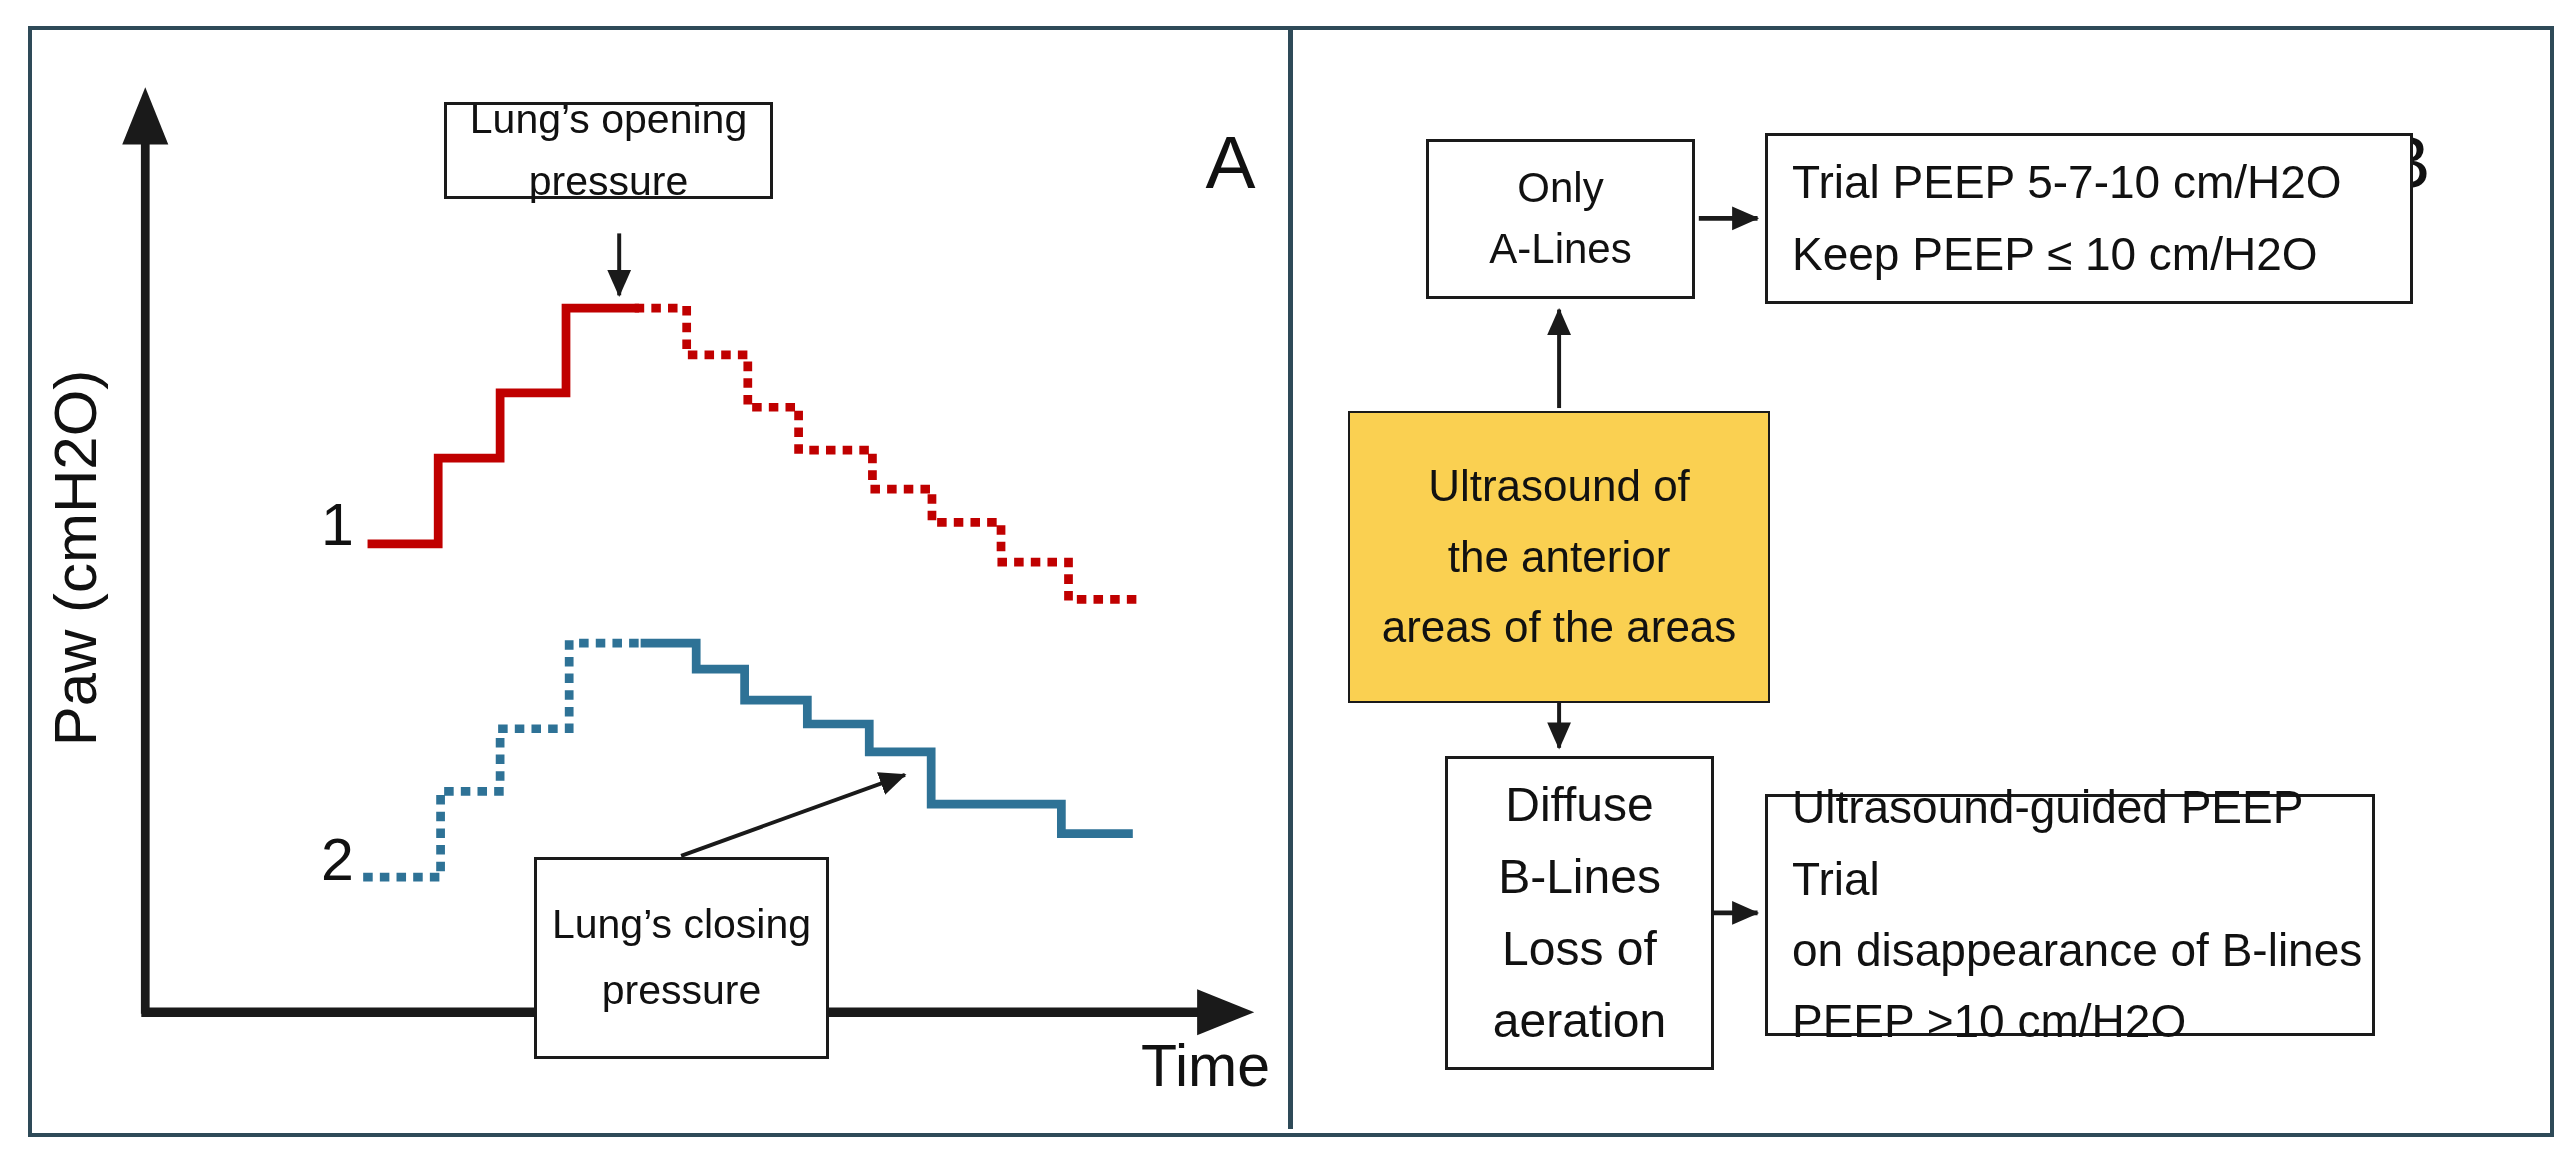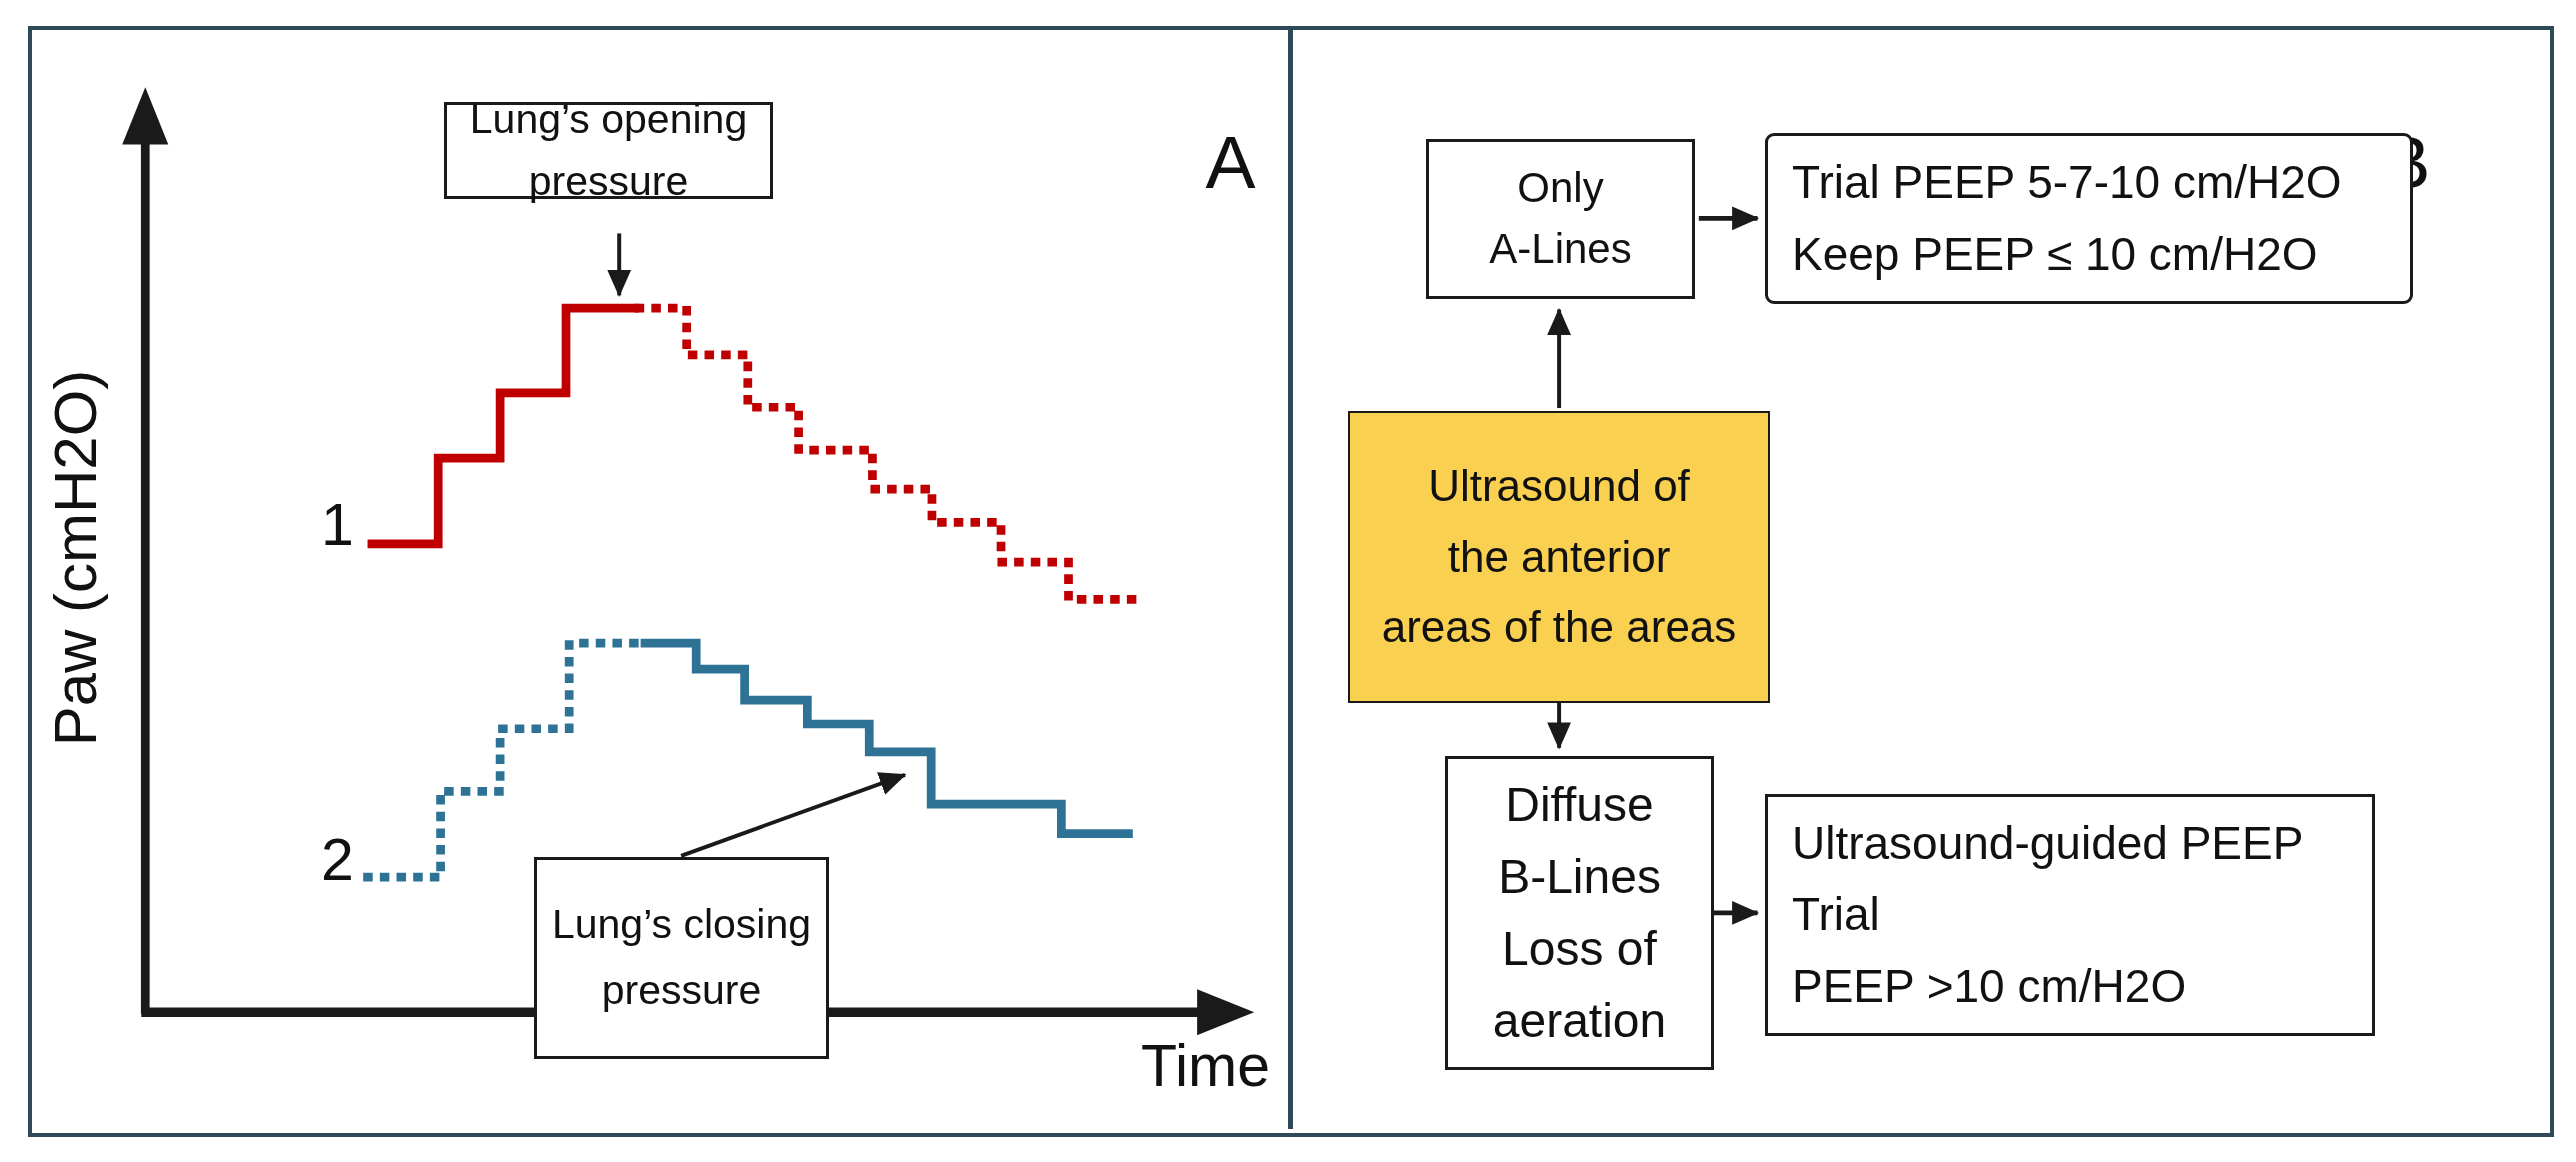--- a/index.html
+++ b/index.html
@@ -23,21 +23,21 @@
 
   .box{position:absolute;box-sizing:border-box;background:#ffffff;border:3.2px solid #1a1a1a;
        display:flex;flex-direction:column;justify-content:center;align-items:center;
        text-align:center;line-height:1.45;}
   .box.leftalign{align-items:flex-start;text-align:left;padding-left:24px;padding-right:8px;}
 
   [data-name="opening-pressure-box"]{left:444px;top:102px;width:329px;height:97px;font-size:41px;line-height:1.5;}
   [data-name="closing-pressure-box"]{left:534px;top:857px;width:295px;height:202px;font-size:41px;line-height:1.6;}
 
   [data-name="box-only-a-lines"]{left:1426px;top:139px;width:269px;height:160px;font-size:42px;}
-  [data-name="box-trial-peep"]{left:1765px;top:133px;width:648px;height:171px;font-size:46px;line-height:1.55;border-radius:9px;}
+  [data-name="box-trial-peep"]{left:1765px;top:133px;width:648px;height:171px;font-size:46px;line-height:1.55;}
   [data-name="box-ultrasound-anterior"]{left:1348px;top:411px;width:422px;height:292px;
       font-size:44px;border-width:2.4px;line-height:1.6;}
   [data-name="box-diffuse-b-lines"]{left:1445px;top:756px;width:269px;height:314px;font-size:48px;line-height:1.5;}
   [data-name="box-peep-trial-b-lines"]{left:1765px;top:794px;width:610px;height:242px;font-size:46px;line-height:1.55;}
 </style>
 </head>
 <body>
 
 <div class="stage" data-name="figure">
 
@@ -106,17 +106,18 @@
 
   <div class="box" data-name="box-diffuse-b-lines">
     <span data-name="diffuse-line1">Diffuse</span>
     <span data-name="diffuse-line2">B-Lines</span>
     <span data-name="diffuse-line3">Loss of</span>
     <span data-name="diffuse-line4">aeration</span>
   </div>
 
   <div class="box leftalign" data-name="box-peep-trial-b-lines">
     <span data-name="peep-trial-line1">Ultrasound-guided PEEP Trial</span>
+    <span data-name="peep-trial-line2">on disappearance of B-lines</span>
     <span data-name="peep-trial-line3">PEEP &gt;10 cm/H2O</span>
   </div>
 
 </div>
 
 
 </body></html>

